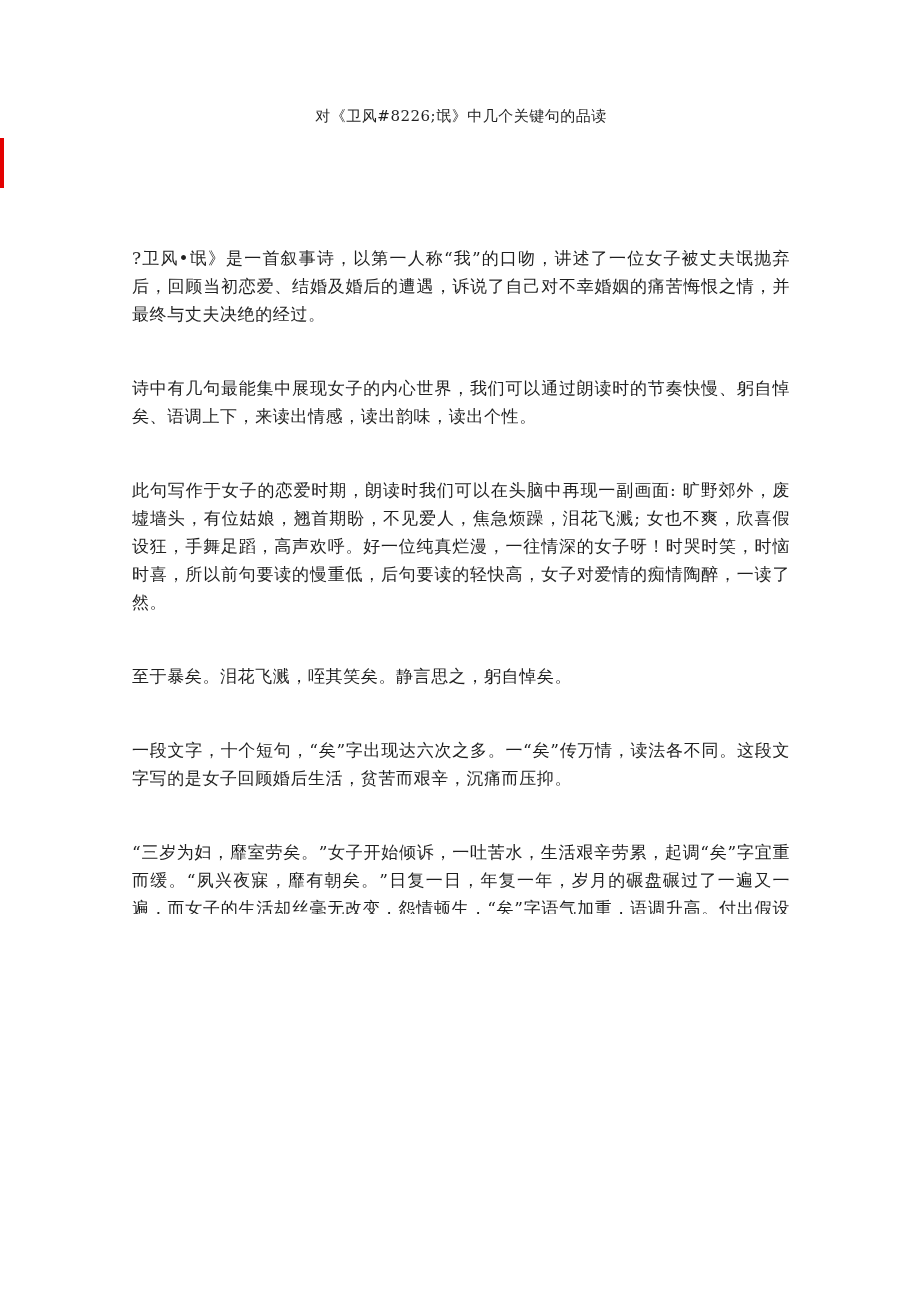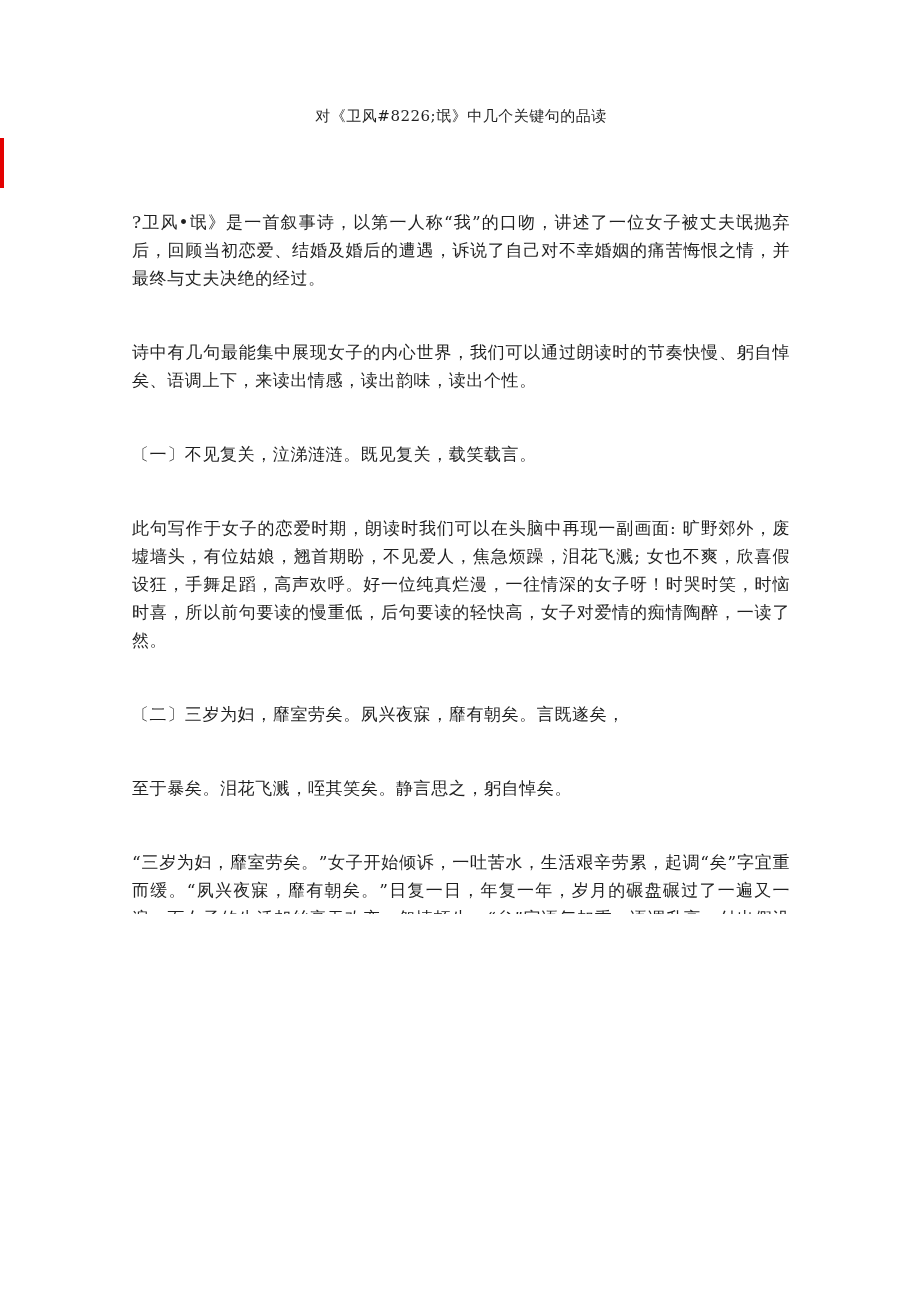--- a/index.html
+++ b/index.html
@@ -30,21 +30,21 @@
   }
   .doc-title {
     margin: 0;
     text-align: center;
     font-size: 15px;
     font-weight: normal;
     line-height: 24px;
     letter-spacing: 0.5px;
   }
   .doc-title + .para {
-    margin-top: 80px;
+    margin-top: 116px;
   }
   .para {
     margin: 0 0 46px 0;
     font-size: 17px;
     line-height: 28px;
     text-align: justify;
     letter-spacing: 0.6px;
     word-break: break-all;
   }
 </style>
@@ -56,25 +56,24 @@
   <div class="margin-marker" style="background-color: rgb(227, 0, 0);"></div>
 
   <div class="content">
 
     <h1 class="doc-title">对《卫风#8226;氓》中几个关键句的品读</h1>
 
     <p class="para">?卫风•氓》是一首叙事诗，以第一人称“我”的口吻，讲述了一位女子被丈夫氓抛弃后，回顾当初恋爱、结婚及婚后的遭遇，诉说了自己对不幸婚姻的痛苦悔恨之情，并最终与丈夫决绝的经过。</p>
 
     <p class="para">诗中有几句最能集中展现女子的内心世界，我们可以通过朗读时的节奏快慢、躬自悼矣、语调上下，来读出情感，读出韵味，读出个性。</p>
 
-    <p class="para">〔一〕不见复关，泣涕涟涟。既见复关，载笑载言。</p>
 
     <p class="para">此句写作于女子的恋爱时期，朗读时我们可以在头脑中再现一副画面: 旷野郊外，废墟墙头，有位姑娘，翘首期盼，不见爱人，焦急烦躁，泪花飞溅; 女也不爽，欣喜假设狂，手舞足蹈，高声欢呼。好一位纯真烂漫，一往情深的女子呀！时哭时笑，时恼时喜，所以前句要读的慢重低，后句要读的轻快高，女子对爱情的痴情陶醉，一读了然。</p>
 
-    <p class="para">〔二〕三岁为妇，靡室劳矣。夙兴夜寐，靡有朝矣。言既遂矣，</p>
 
     <p class="para">至于暴矣。泪花飞溅，咥其笑矣。静言思之，躬自悼矣。</p>
 
+    <p class="para">一段文字，十个短句，“矣”字出现达六次之多。一“矣”传万情，读法各不同。这段文字写的是女子回顾婚后生活，贫苦而艰辛，沉痛而压抑。</p>
 
     <p class="para">“三岁为妇，靡室劳矣。”女子开始倾诉，一吐苦水，生活艰辛劳累，起调“矣”字宜重而缓。“夙兴夜寐，靡有朝矣。”日复一日，年复一年，岁月的碾盘碾过了一遍又一遍，而女子的生活却丝毫无改变，怨情顿生，“矣”字语气加重，语调升高。付出假设有回报，也可算作一种抚慰，但女子得到的又是什么呢？“言既遂矣，至于暴矣。”是拳脚相加，是家庭暴力。是女子有过错吗？“女也不爽。”错在谁？男子。是“士贰其行”，“二三其德”。付出无数却无回报，没有过错反遭遗弃，女子内心由怨生恨，“矣”字语气更重，语调更高。丈夫已背叛感情，假设能从亲人那里得到一点同情也可算作一种补偿，但是回到娘家之后，迎接她的却是“兄弟不知，咥其笑矣”。为何她的兄弟不去找氓算帐，反倒嘲笑自己的同胞姐妹？因为 2600 年前的奴隶社会里，男子“二三其德”是正常的，女子无能被弃才是遭人嘲笑的。</p>
 
   </div>
 </div>
 
 </body></html>

